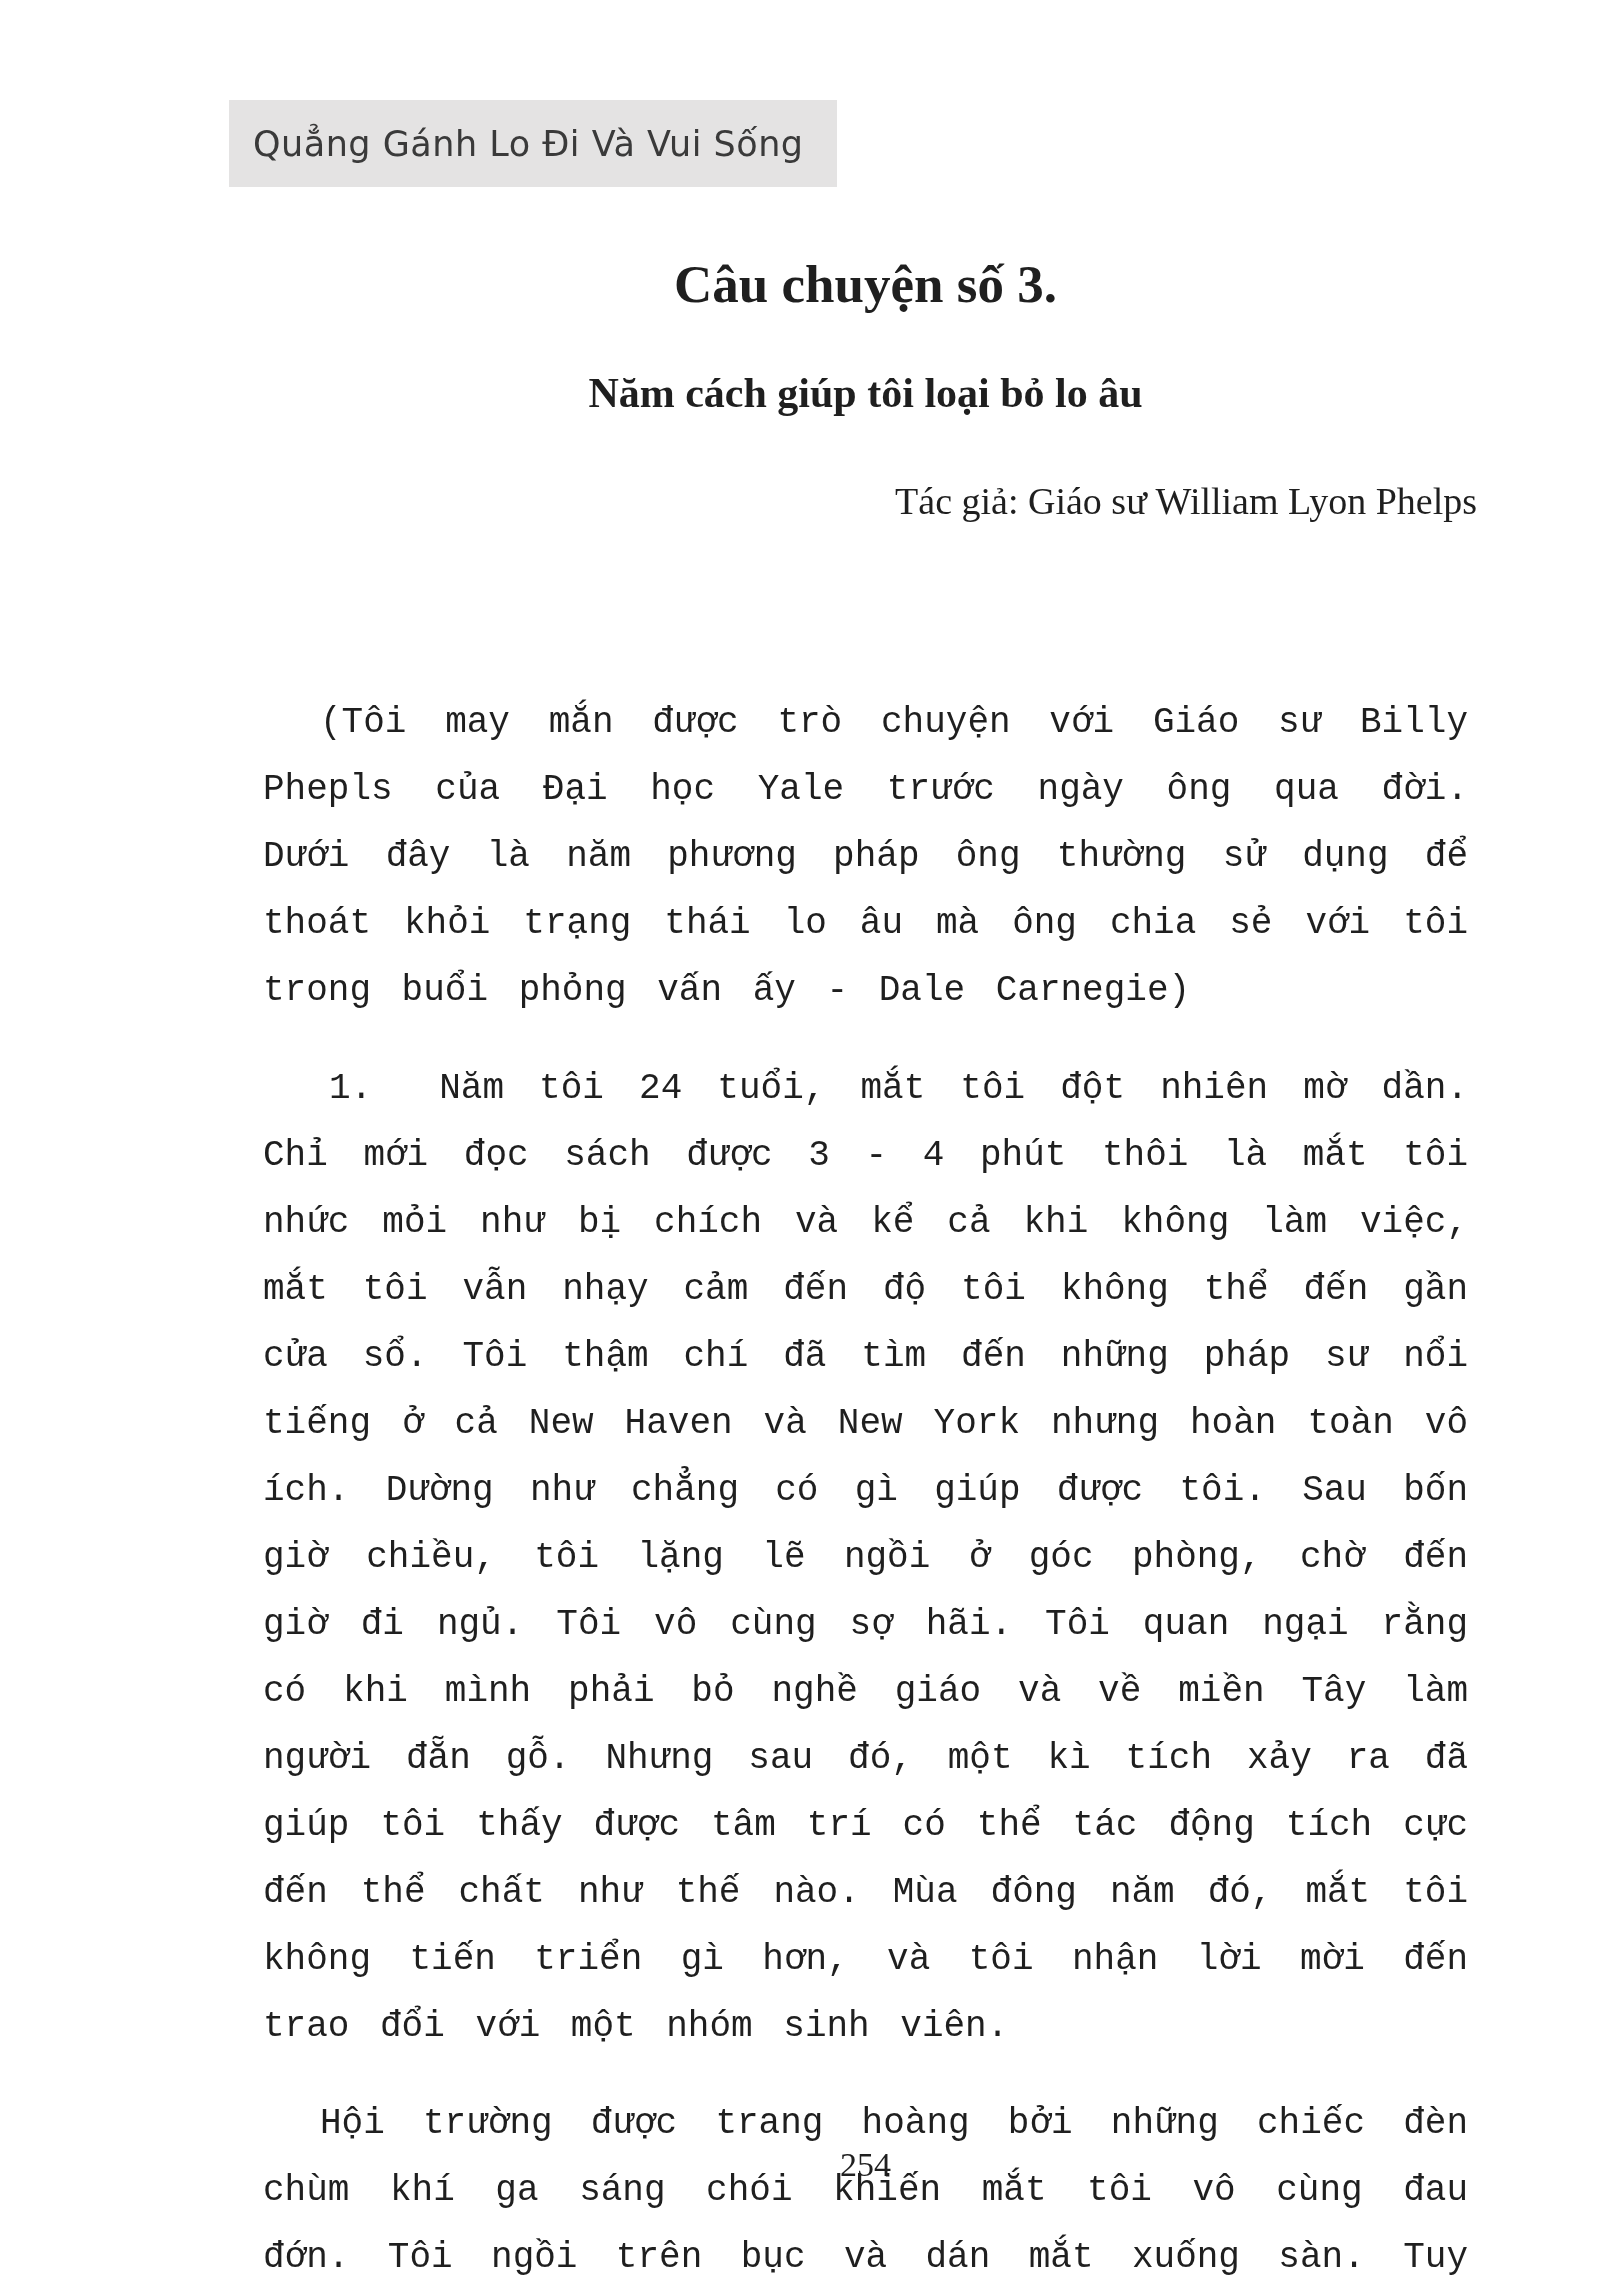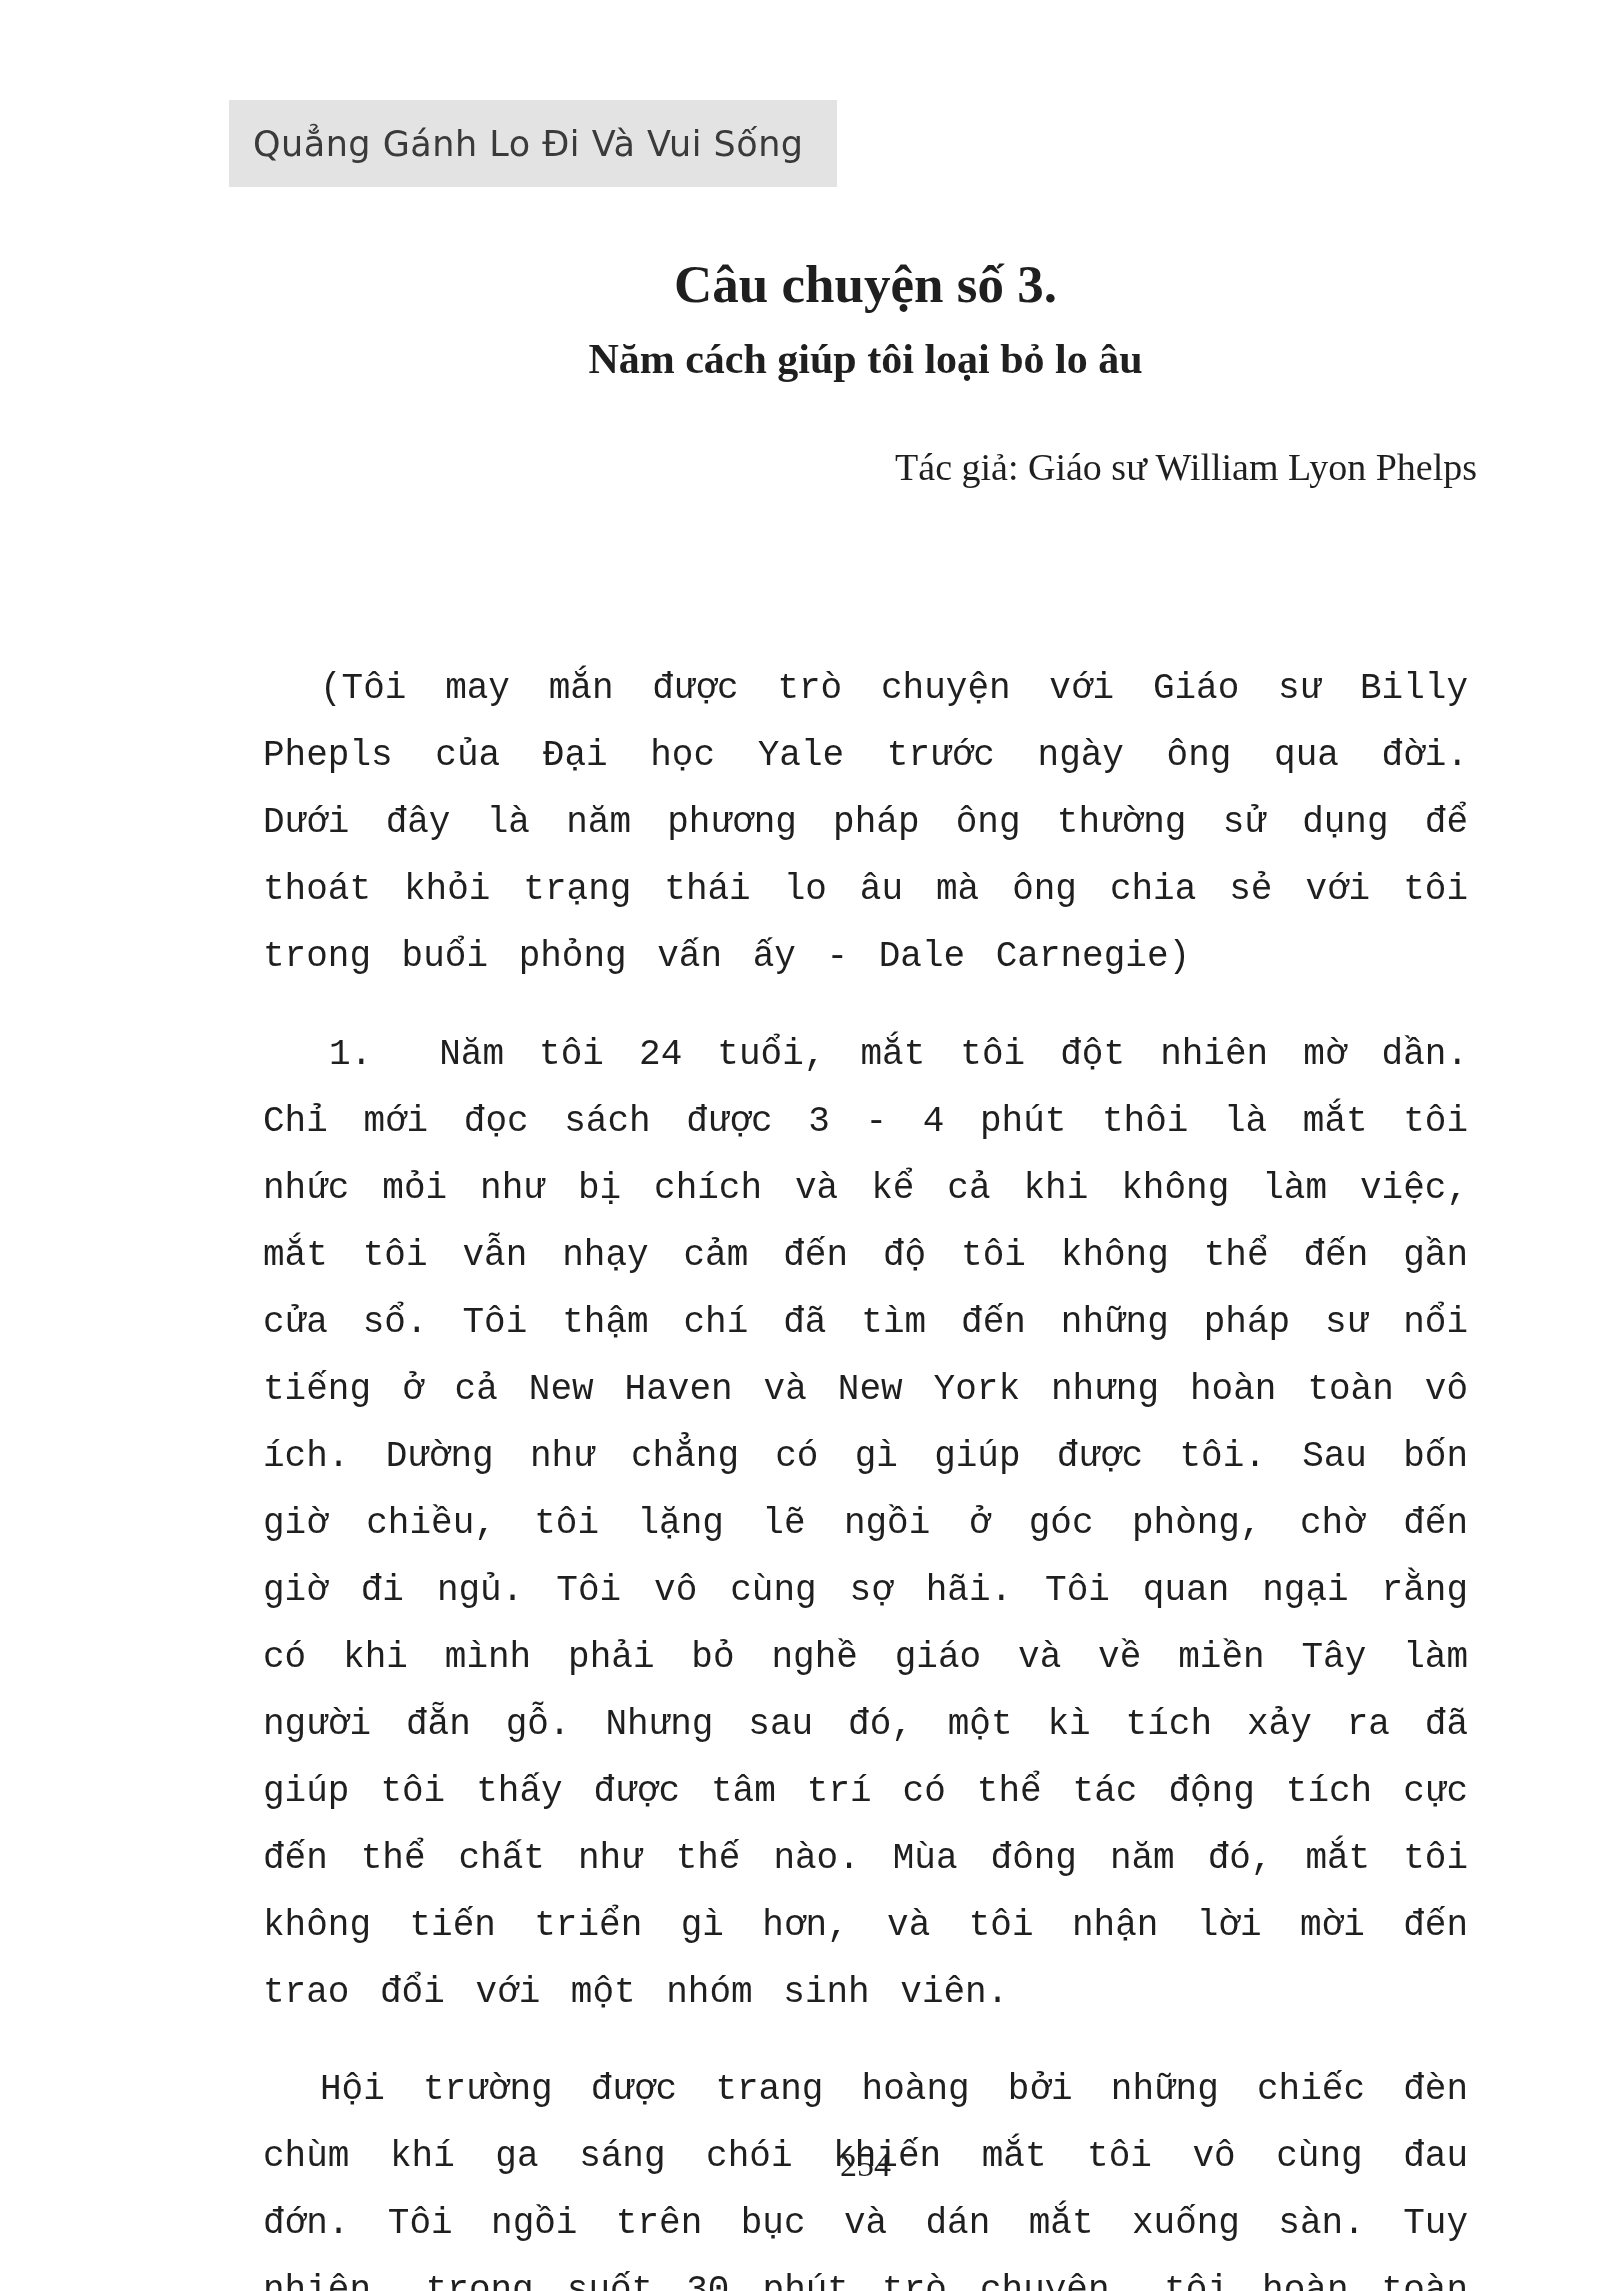--- a/index.html
+++ b/index.html
@@ -43,20 +43,21 @@
     width: 1259px;
   }
   .story-title {
     margin-top: 48px;
     text-align: center;
     font-size: 53px;
     font-weight: bold;
     line-height: 1.2;
   }
   .story-subtitle {
+    margin-top: 34px;
     text-align: center;
     font-size: 42px;
     font-weight: bold;
     line-height: 1.15;
   }
   .story-author {
     margin-top: 44px;
     text-align: right;
     font-size: 38px;
     line-height: 1.2;

